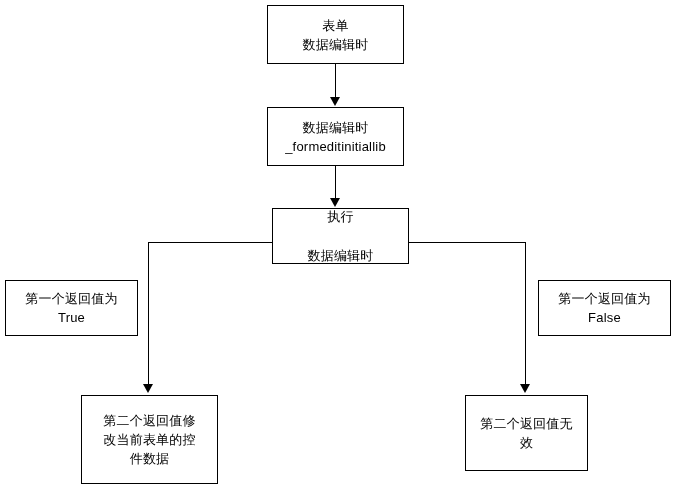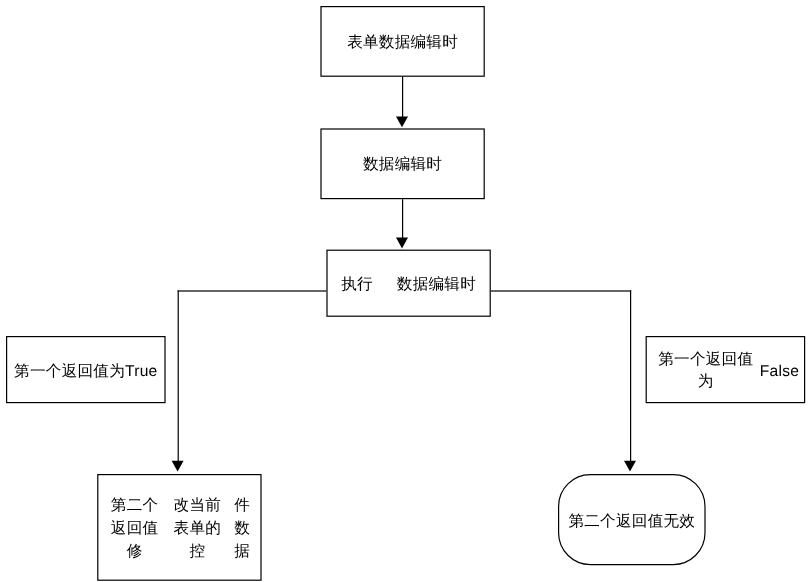--- a/index.html
+++ b/index.html
@@ -18,21 +18,21 @@
     height: 485px;
     background: #ffffff;
     overflow: hidden;
   }
   .node {
     position: absolute;
     box-sizing: border-box;
     border: 1px solid #000000;
     background: #ffffff;
     display: flex;
-    flex-direction: row;
+    flex-direction: column;
     align-items: center;
     justify-content: center;
     text-align: center;
     font-size: 13px;
     line-height: 19px;
     letter-spacing: 0.2px;
     white-space: pre-line;
     padding: 2px 4px;
   }
   .node .line-cn {
@@ -49,21 +49,21 @@
     font-size: 13px;
   }
 
   
   #node-form-edit      { left: 267px; top: 5px;   width: 137px; height: 59px; }
   #node-trigger-event  { left: 267px; top: 107px; width: 137px; height: 59px; }
   #node-exec-module    { left: 272px; top: 208px; width: 137px; height: 56px; gap: 20px; }
   #note-return-true    { left: 5px;   top: 280px; width: 133px; height: 56px; }
   #note-return-false   { left: 538px; top: 280px; width: 133px; height: 56px; }
   #node-modify-control { left: 81px;  top: 395px; width: 137px; height: 89px; }
-  #node-no-effect      { left: 465px; top: 395px; width: 123px; height: 76px; border-radius: 27px; }
+  #node-no-effect      { left: 465px; top: 395px; width: 123px; height: 76px; }
 
   
   .conn-v {
     position: absolute;
     width: 0;
     border-left: 1px solid #000000;
   }
   .conn-h {
     position: absolute;
     height: 0;
@@ -98,20 +98,21 @@
 
 <div id="canvas">
 
   <div class="node" id="node-form-edit">
     <span class="line-cn">表单</span>
     <span class="line-cn">数据编辑时</span>
   </div>
 
   <div class="node" id="node-trigger-event">
     <span class="line-cn">数据编辑时</span>
+    <span class="line-mono">_formeditinitiallib</span>
   </div>
 
   <div class="node" id="node-exec-module">
     <span class="line-cn">执行</span>
     <span class="line-cn">数据编辑时</span>
   </div>
 
   <div class="node" id="note-return-true">
     <span class="line-cn">第一个返回值为</span>
     <span class="line-latin">True</span>

